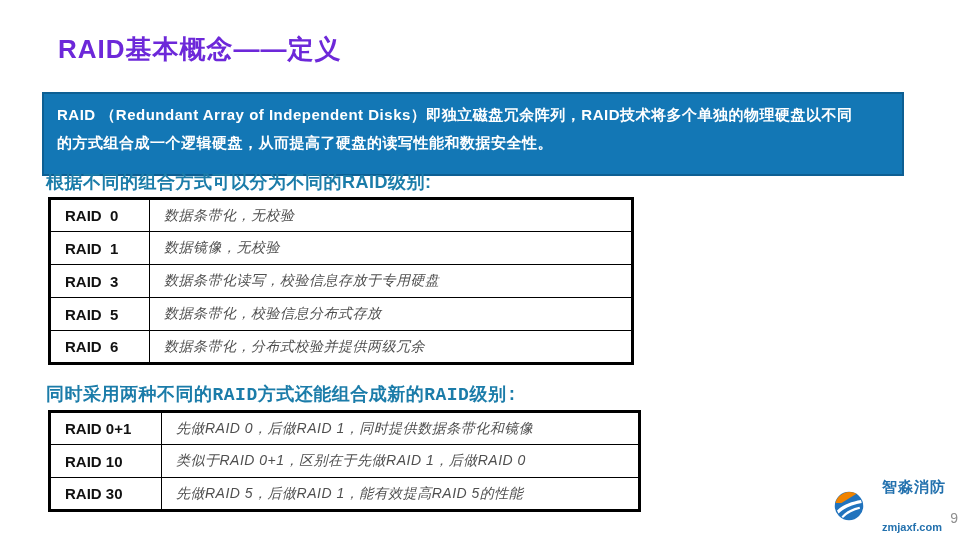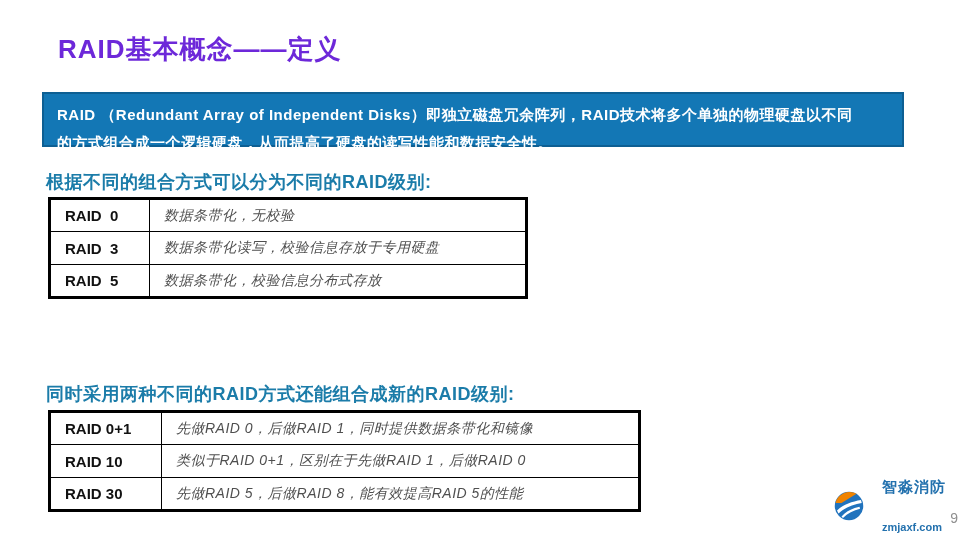--- a/index.html
+++ b/index.html
@@ -16,40 +16,40 @@
     width:960px;height:540px;overflow:hidden;
   }
   .slide{
     position:relative;width:960px;height:540px;background:#ffffff;
   }
   .slide-title{
     position:absolute;left:58px;top:32px;
     font-size:26px;font-weight:bold;color:#6d28d9;letter-spacing:1px;
   }
   .banner{
-    position:absolute;left:42px;top:92px;width:862px;height:55px;
+    position:absolute;left:42px;top:92px;width:862px;height:84px;
     background:var(--banner-bg);
     border:2px solid var(--banner-border);
     color:#ffffff;font-weight:bold;font-size:15px;
     padding:7px 13px 0 13px;
   }
   .banner-line{line-height:28px;letter-spacing:0.5px;}
   .section-heading{
     position:absolute;left:46px;
     font-size:18px;font-weight:bold;color:var(--heading-color);
     letter-spacing:0.5px;
   }
   .heading-1{top:170px;}
-  .heading-2{top:382px;}
+  .heading-2{top:382px;font-family:Liberation Mono, monospace;}
   table.raid-table{
     position:absolute;left:48px;
     border-collapse:collapse;background:#ffffff;
     border:3px solid #000000;
   }
-  .t1{top:197px;width:480px;}
+  .t1{top:197px;width:586px;}
   .t2{top:410px;width:593px;}
   table.raid-table td{
     border:1px solid #000000;
     vertical-align:middle;
   }
   .t1 td{height:33px;}
   .t2 td{height:33px;}
   td.lvl{
     width:100px;padding-left:14px;
     font-size:15px;font-weight:bold;color:#111111;
@@ -89,45 +89,53 @@
 
   <div class="section-heading heading-1">根据不同的组合方式可以分为不同的RAID级别:</div>
 
   <table class="raid-table t1">
     <tbody>
       <tr>
         <td class="lvl">RAID  0</td>
         <td class="desc">数据条带化，无校验</td>
       </tr>
       <tr>
+        <td class="lvl">RAID  1</td>
+        <td class="desc">数据镜像，无校验</td>
+      </tr>
+      <tr>
         <td class="lvl">RAID  3</td>
         <td class="desc">数据条带化读写，校验信息存放于专用硬盘</td>
       </tr>
       <tr>
         <td class="lvl">RAID  5</td>
         <td class="desc">数据条带化，校验信息分布式存放</td>
+      </tr>
+      <tr>
+        <td class="lvl">RAID  6</td>
+        <td class="desc">数据条带化，分布式校验并提供两级冗余</td>
       </tr>
     </tbody>
   </table>
 
   <div class="section-heading heading-2">同时采用两种不同的RAID方式还能组合成新的RAID级别:</div>
 
   <table class="raid-table t2">
     <tbody>
       <tr>
         <td class="lvl">RAID 0+1</td>
         <td class="desc">先做RAID 0，后做RAID 1，同时提供数据条带化和镜像</td>
       </tr>
       <tr>
         <td class="lvl">RAID 10</td>
         <td class="desc">类似于RAID 0+1，区别在于先做RAID 1，后做RAID 0</td>
       </tr>
       <tr>
         <td class="lvl">RAID 30</td>
-        <td class="desc">先做RAID 5，后做RAID 8，能有效提高RAID 5的性能</td>
+        <td class="desc">先做RAID 5，后做RAID 1，能有效提高RAID 5的性能</td>
       </tr>
     </tbody>
   </table>
 
   <span class="page-number">9</span>
 
   <div class="footer-logo">
     <span class="logo-icon">
       <svg viewBox="0 0 40 40" width="30" height="30">
         <circle cx="20" cy="20" r="19" fill="#2173bd"></circle>

